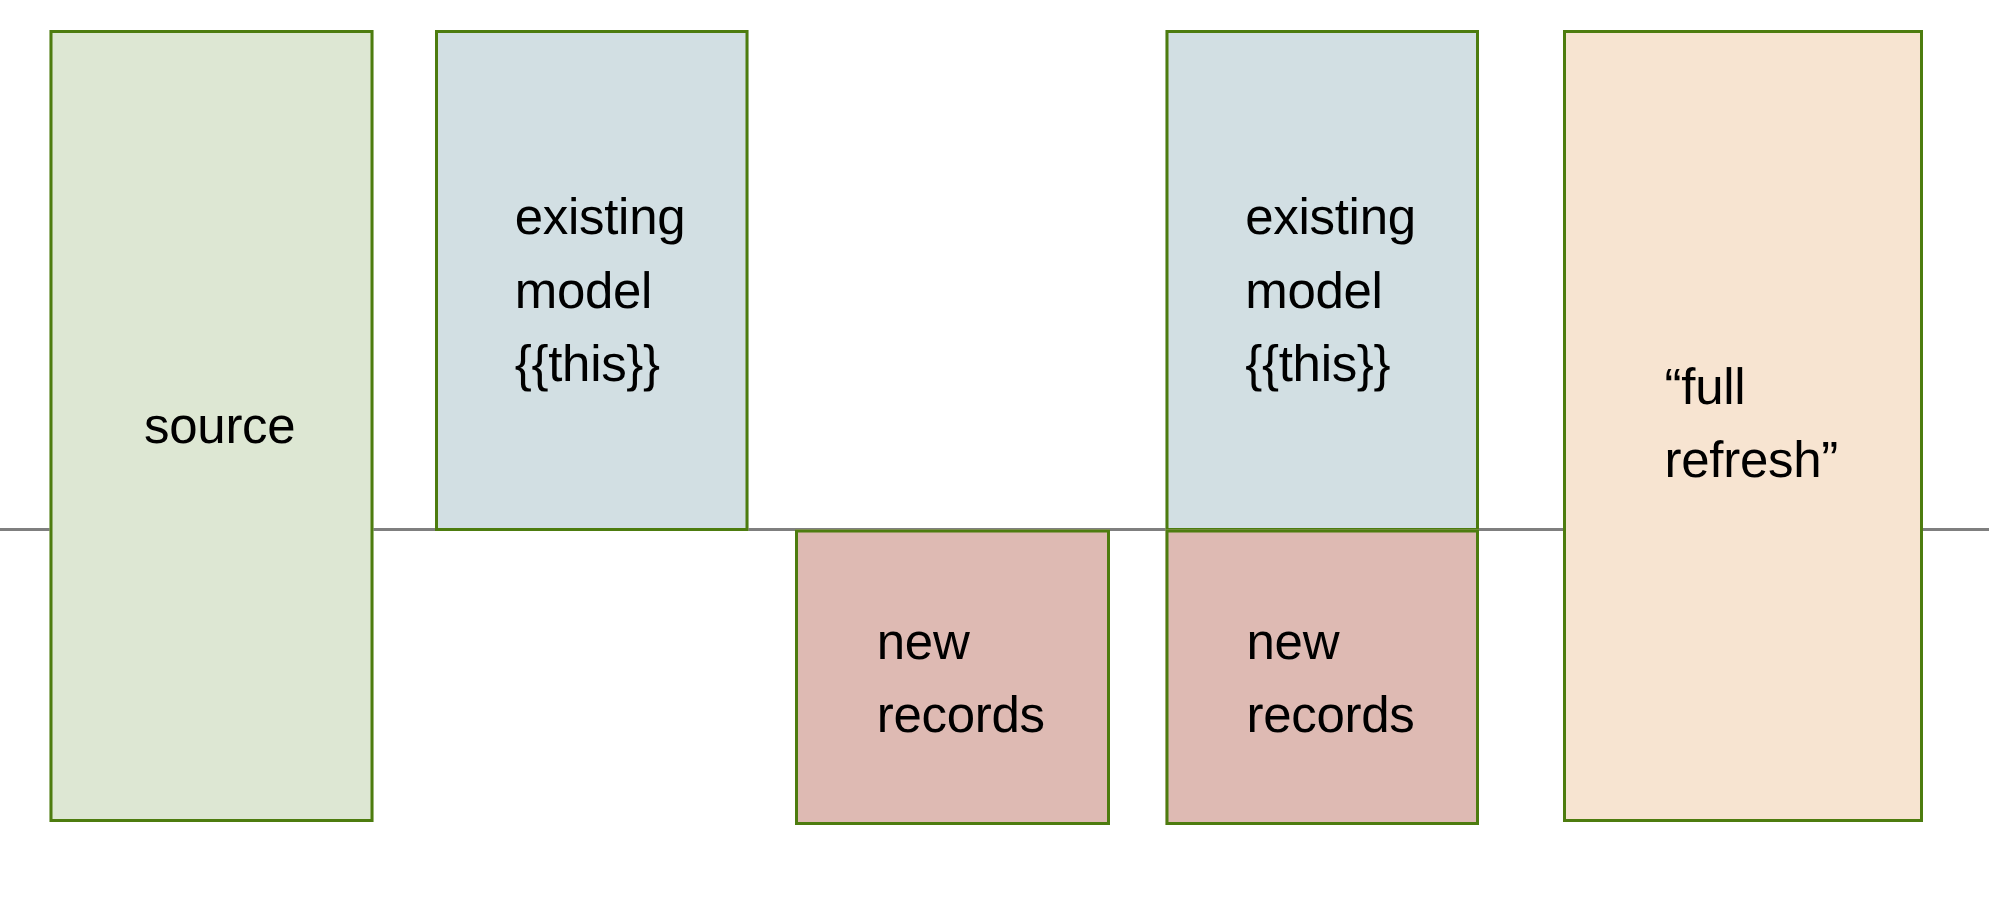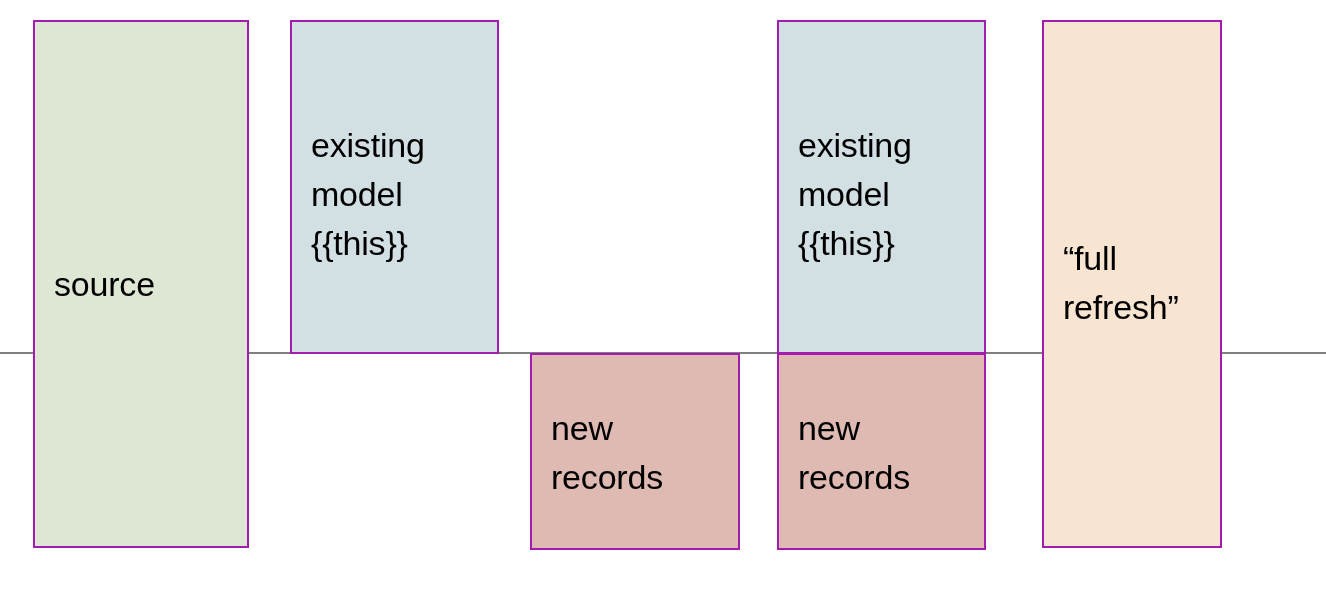--- a/index.html
+++ b/index.html
@@ -22,24 +22,24 @@
     position: absolute;
     left: 0;
     width: 1326px;
     height: 2px;
     background: #7f7f7f;
     top: 352px;
   }
   .box {
     position: absolute;
     box-sizing: border-box;
-    border: 2px solid #a21caf;
+    border: 2px solid #4d7c0f;
     display: flex;
     align-items: center;
-    justify-content: flex-start;
+    justify-content: center;
   }
   .box-label {
     font-size: 34px;
     line-height: 49px;
     color: #000000;
     padding-left: 19px;
     padding-right: 8px;
     white-space: pre-line;
     text-align: left;
     letter-spacing: -0.2px;
@@ -68,21 +68,21 @@
     align-items: flex-start;
   }
   .box-model-2 .box-label { padding-top: 99px; }
   .box-newrec-2 {
     left: 777px; top: 353px; width: 209px; height: 197px;
     background: #debab3;
     align-items: flex-start;
   }
   .box-newrec-2 .box-label { padding-top: 49px; }
   .box-fullrefresh {
-    left: 1042px; top: 20px; width: 180px; height: 528px;
+    left: 1042px; top: 20px; width: 240px; height: 528px;
     background: #f7e4d1;
     align-items: flex-start;
   }
   .box-fullrefresh .box-label { padding-top: 212px; }
 </style>
 </head>
 <body>
 
 <div id="canvas">
 

